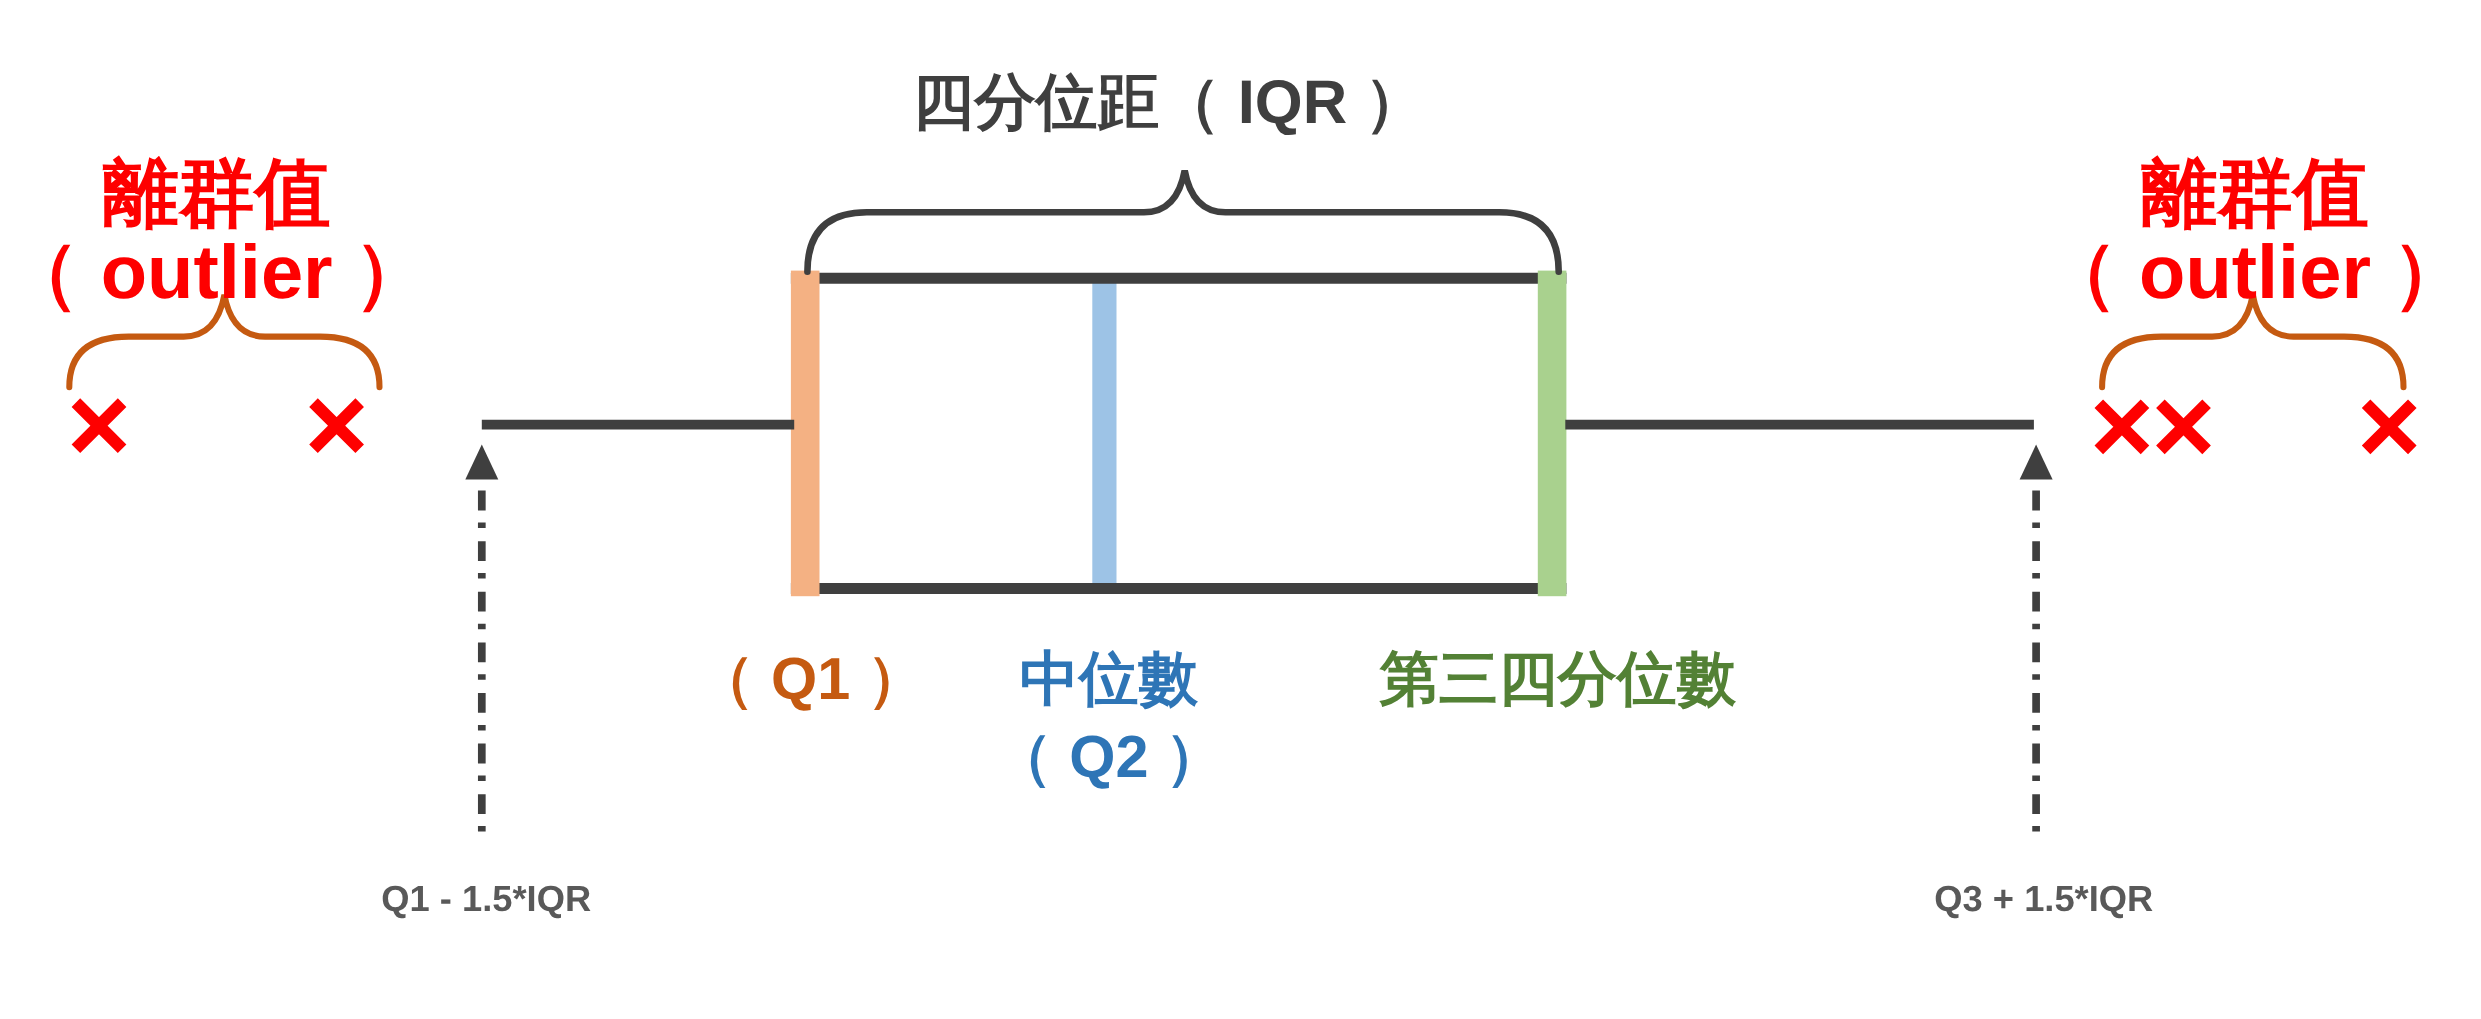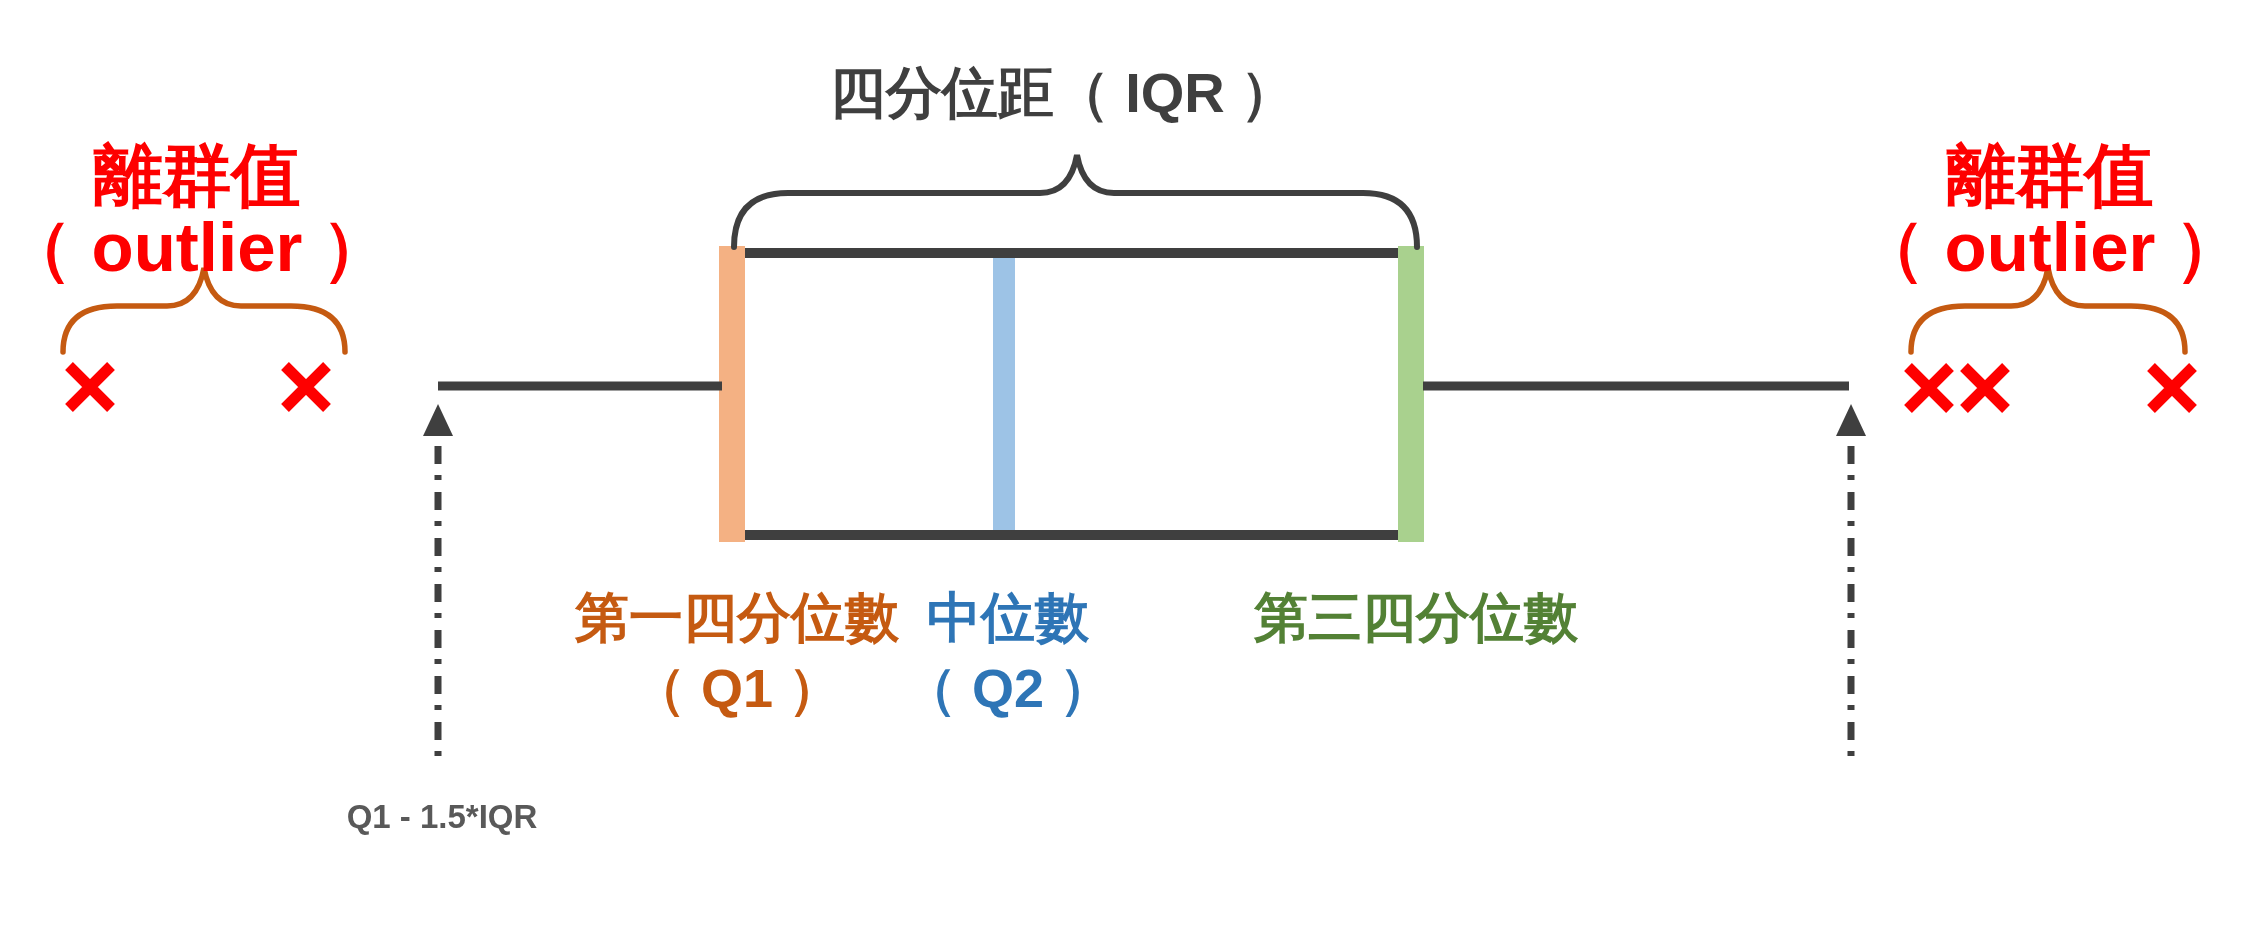--- a/index.html
+++ b/index.html
@@ -101,28 +101,28 @@
     <span class="line">離群值</span>
     <span class="line">（ outlier ）</span>
   </div>
 
   <div class="lbl lbl-outlier lbl-outlier-right">
     <span class="line">離群值</span>
     <span class="line">（ outlier ）</span>
   </div>
 
   <div class="lbl lbl-quartile lbl-q1">
-    <span class="line">第一四分位數</span>
     <span class="line">（ Q1 ）</span>
   </div>
 
   <div class="lbl lbl-quartile lbl-q2">
     <span class="line">中位數</span>
     <span class="line">（ Q2 ）</span>
   </div>
 
   <div class="lbl lbl-quartile lbl-q3">
     <span class="line">第三四分位數</span>
   </div>
 
   <div class="lbl lbl-fence lbl-fence-lower">Q1 - 1.5*IQR</div>
+  <div class="lbl lbl-fence lbl-fence-upper">Q3 + 1.5*IQR</div>
 
 </div>
 
 </body></html>

